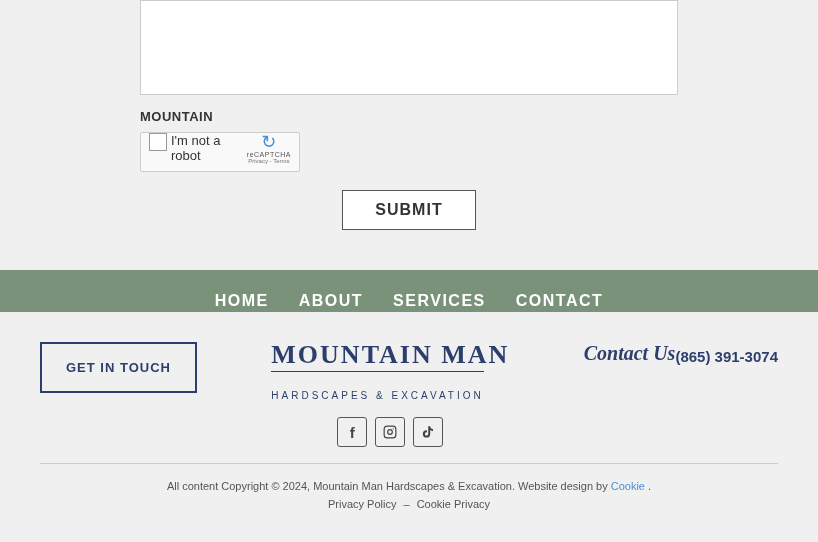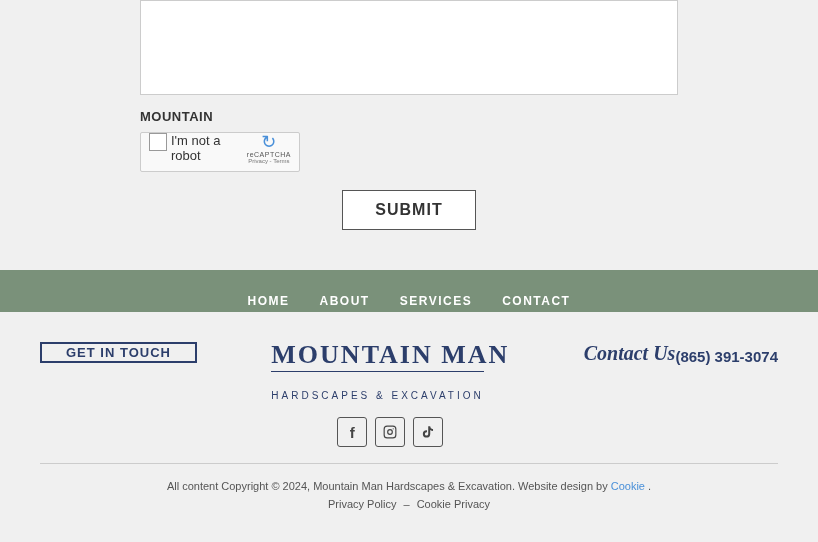--- a/index.html
+++ b/index.html
@@ -105,21 +105,21 @@
       height: 42px;
       display: flex;
       align-items: center;
       justify-content: center;
       gap: 30px;
       margin-top: 10px;
     }
 
     .nav-item {
       color: #fff;
-      font-size: 12px;
+      font-size: 16px;
       font-weight: bold;
       letter-spacing: 1.5px;
       text-decoration: none;
       text-transform: uppercase;
       cursor: pointer;
       margin-top: 20px;
     }
 
     
     .footer-section {
@@ -143,21 +143,21 @@
       align-items: center;
     }
 
     .get-in-touch-btn {
       background: transparent;
       border: 2px solid #2c3e6b;
       color: #2c3e6b;
       font-size: 13px;
       font-weight: bold;
       letter-spacing: 1px;
-      padding: 1px 24px;
+      padding: 16px 24px;
       cursor: pointer;
       text-transform: uppercase;
     }
 
     .footer-center {
       display: flex;
       flex-direction: column;
       align-items: center;
       gap: 12px;
     }

